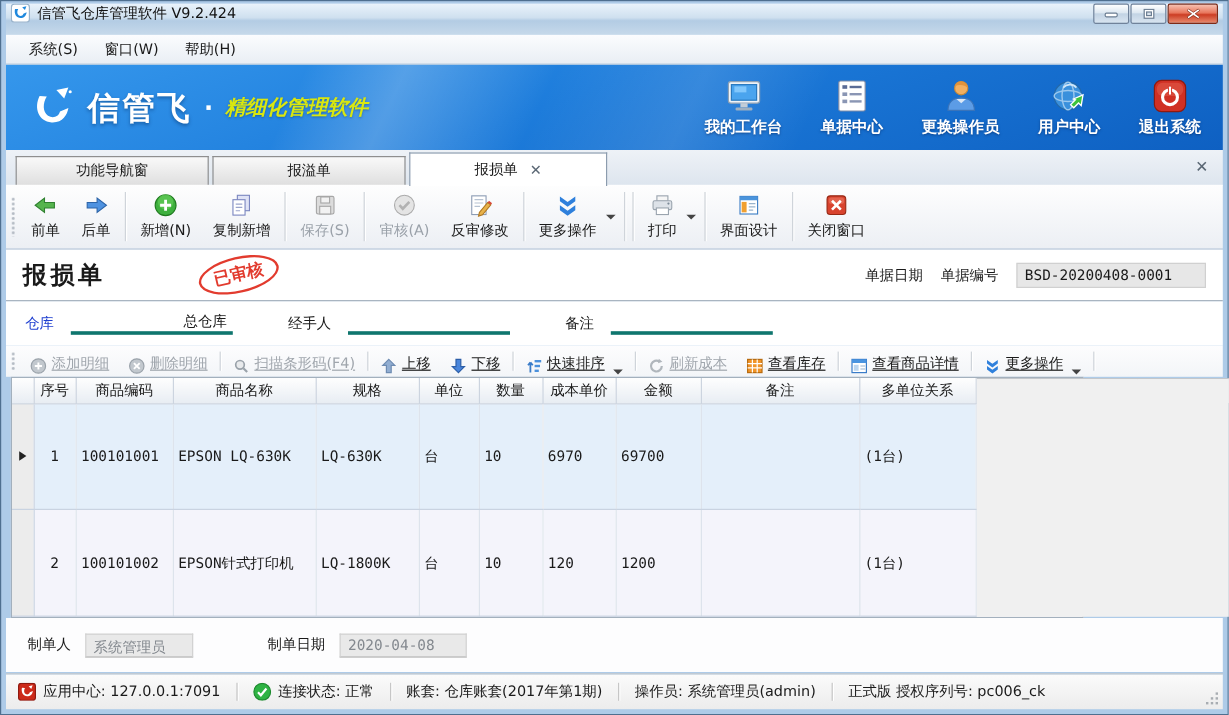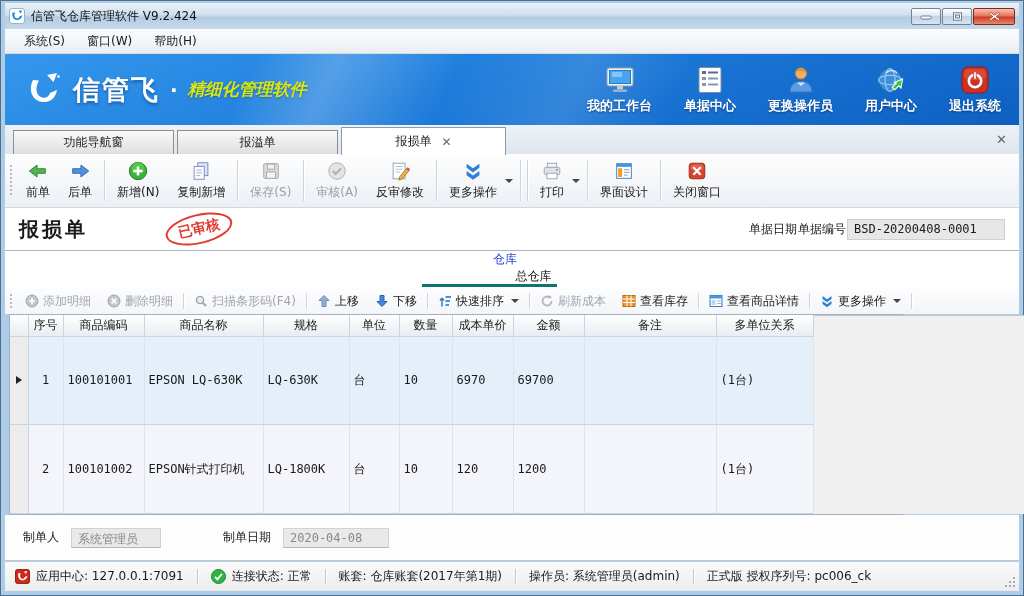--- a/index.html
+++ b/index.html
@@ -3,21 +3,21 @@
 <meta charset="utf-8">
 <style>
   * { box-sizing: border-box; margin: 0; padding: 0; }
   html,body { width:1024px; height:596px; overflow:hidden; }
   body { font-family:"DejaVu Sans",sans-serif; font-size:12px; color:#1a1a1a; }
 
   .win { position:relative; width:1024px; height:596px; border:1px solid #4f6f8f;
          background:#aecbe8; padding:2px 4px 4px 4px; display:flex; flex-direction:column; }
 
   
-  .titlebar { height:26px; display:flex; align-items:center; padding:0 4px; gap:6px;
+  .titlebar { height:26px; display:flex; align-items:flex-start; padding:0 4px; gap:6px;
     background:linear-gradient(#eaf3fb, #cfe0ef 45%, #b3cce4 55%, #c6d9ea); }
   .titlebar .ttext { font-size:12px; color:#111; }
   .winbtns { margin-left:auto; display:flex; }
   .winbtn { width:30px; height:17px; margin-left:1px; border:1px solid #70829a; border-radius:2px;
     background:linear-gradient(#ffffff,#dce7f1 45%,#c2d3e4 50%,#d8e4f0);
     display:flex; align-items:center; justify-content:center; cursor:default; }
   .winbtn.close { width:42px; background:linear-gradient(#f6c0b0,#e8765c 45%,#cc3d24 55%,#e88a6e);
     border-color:#7e2a16; }
 
   
@@ -62,40 +62,40 @@
   .dd { width:0; height:0; border-left:4px solid transparent; border-right:4px solid transparent;
     border-top:4px solid #444; margin-left:3px; }
 
   
   .formhead { height:43px; background:#fff; display:flex; align-items:center;
     padding:0 14px; border-bottom:1px solid #a9b5c1; position:relative; }
   .formtitle { font-size:20px; font-weight:bold; letter-spacing:3px; }
   .stamp { position:absolute; left:160px; top:6px; transform:rotate(-13deg);
     border:2px solid #e23b2e; border-radius:50%; color:#e23b2e; font-weight:bold;
     font-size:14px; padding:4px 11px; background:rgba(255,255,255,.1); }
-  .headright { margin-left:auto; display:flex; align-items:center; gap:1px; }
+  .headright { margin-left:auto; display:flex; align-items:center; gap:15px; }
   .datecombo { display:flex; height:21px; border:1px solid #8a97a5; }
   .dateval { background:#2f8ee8; color:#fff; padding:2px 5px; font-family:"DejaVu Sans Mono",monospace;
     font-size:12px; border-right:2px solid #fff; }
   .combobtn { width:17px; background:linear-gradient(#f7f8fa,#dfe4ea); border-left:1px solid #9aa5b2;
     display:flex; align-items:center; justify-content:center; }
   .docno { width:158px; height:21px; background:#e7e7e7; border:1px solid #d0d0d0;
     padding:2px 6px; font-family:"DejaVu Sans Mono",monospace; font-size:12px; }
 
   
-  .fieldsrow { height:37px; background:#fff; display:flex; align-items:center; padding:0 16px;flex-direction:column; }
+  .fieldsrow { height:37px; background:#fff; display:flex; align-items:center; padding:0 16px; }
   .flabel { margin-right:14px; }
   .flabel.link { color:#1f3fd0; cursor:pointer; }
   .ufield { width:135px; height:19px; border-bottom:3px solid #0f766e; padding:0 5px;
     font-family:"DejaVu Sans Mono",monospace; margin-right:46px;text-align:right; }
 
   
   .dtoolbar { height:26px; background:linear-gradient(#fdfdfe,#f3f5f8); display:flex;
     align-items:center; padding-left:4px; }
-  .dbtn { display:flex; align-items:center; gap:4px; padding:0 8px; height:22px; cursor:default; white-space:nowrap; }
+  .dbtn { display:flex; align-items:flex-end; gap:4px; padding:0 8px; height:22px; cursor:default; white-space:nowrap;text-decoration:underline; }
   .dbtn.disabled { color:#a0a6ad; }
   .dsep { width:1px; height:16px; background:#cfd4da; box-shadow:1px 0 0 #fff; margin:0 2px; }
 
   
   .gridwrap { margin-left:4px; width:894px; height:201px; border:1px solid #a3b0bd;
     background:#fff; display:flex; flex-direction:row; }
   table.grid { border-collapse:collapse; table-layout:fixed; width:803px; }
   .grid th { height:21px; font-weight:normal; text-align:center; padding:0 2px;
     background:linear-gradient(#fefefe,#e8edf3); border:1px solid #ccd4df; border-top:0; font-size:12px; }
   .grid th:first-child { border-left:0; background:linear-gradient(#fefefe,#e8edf3); }

